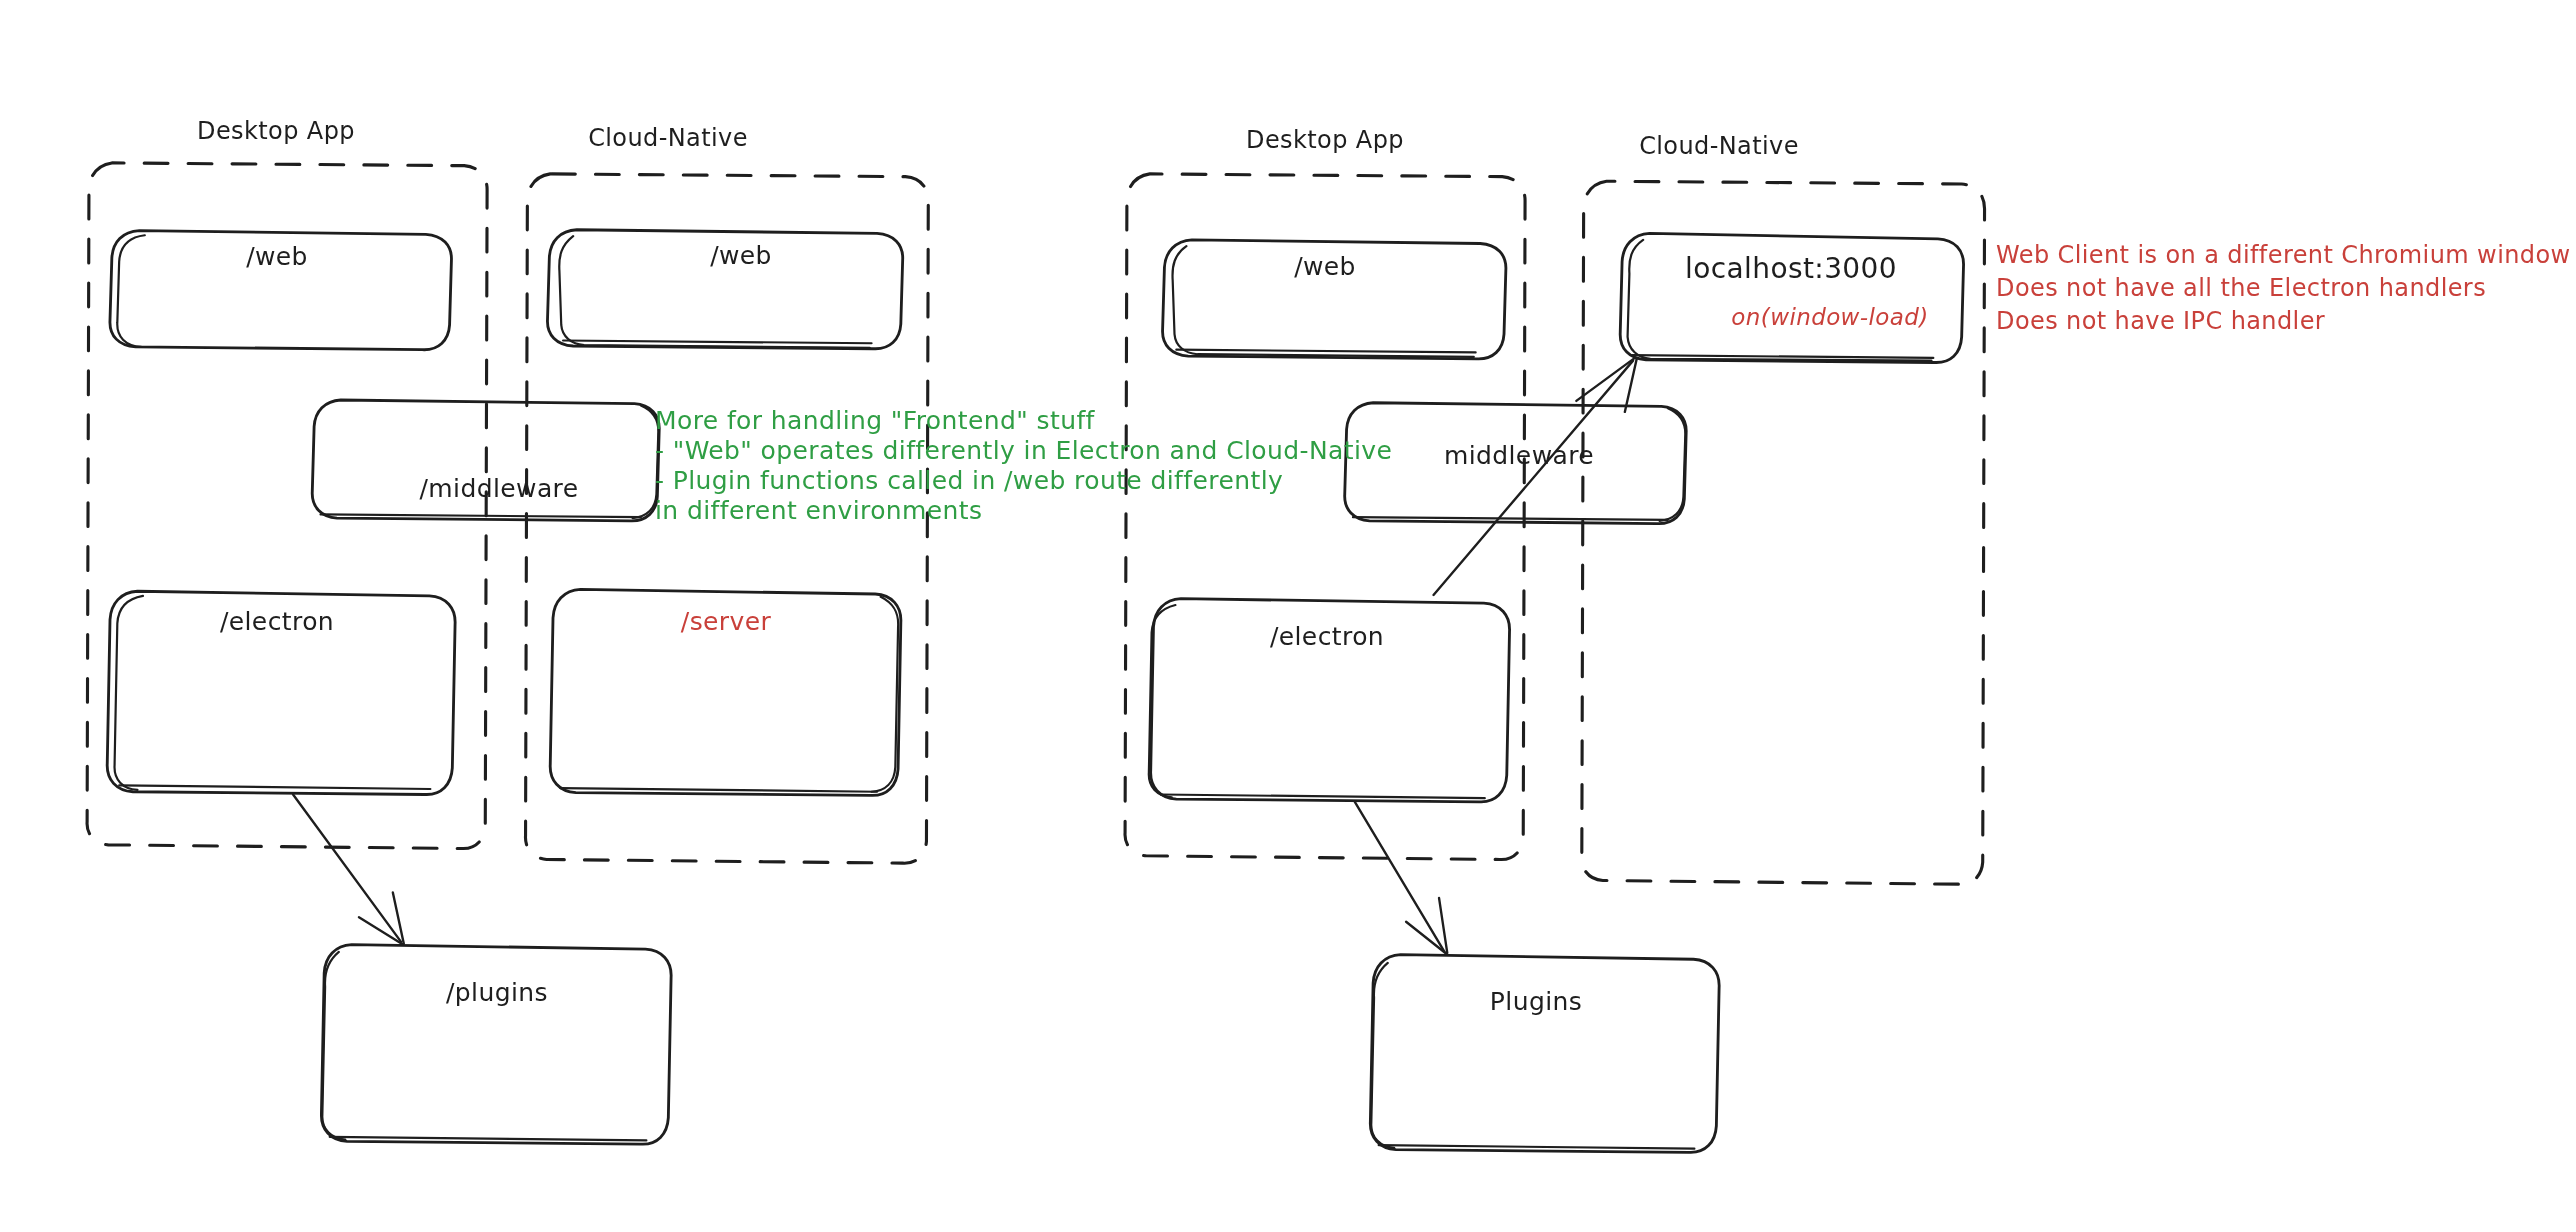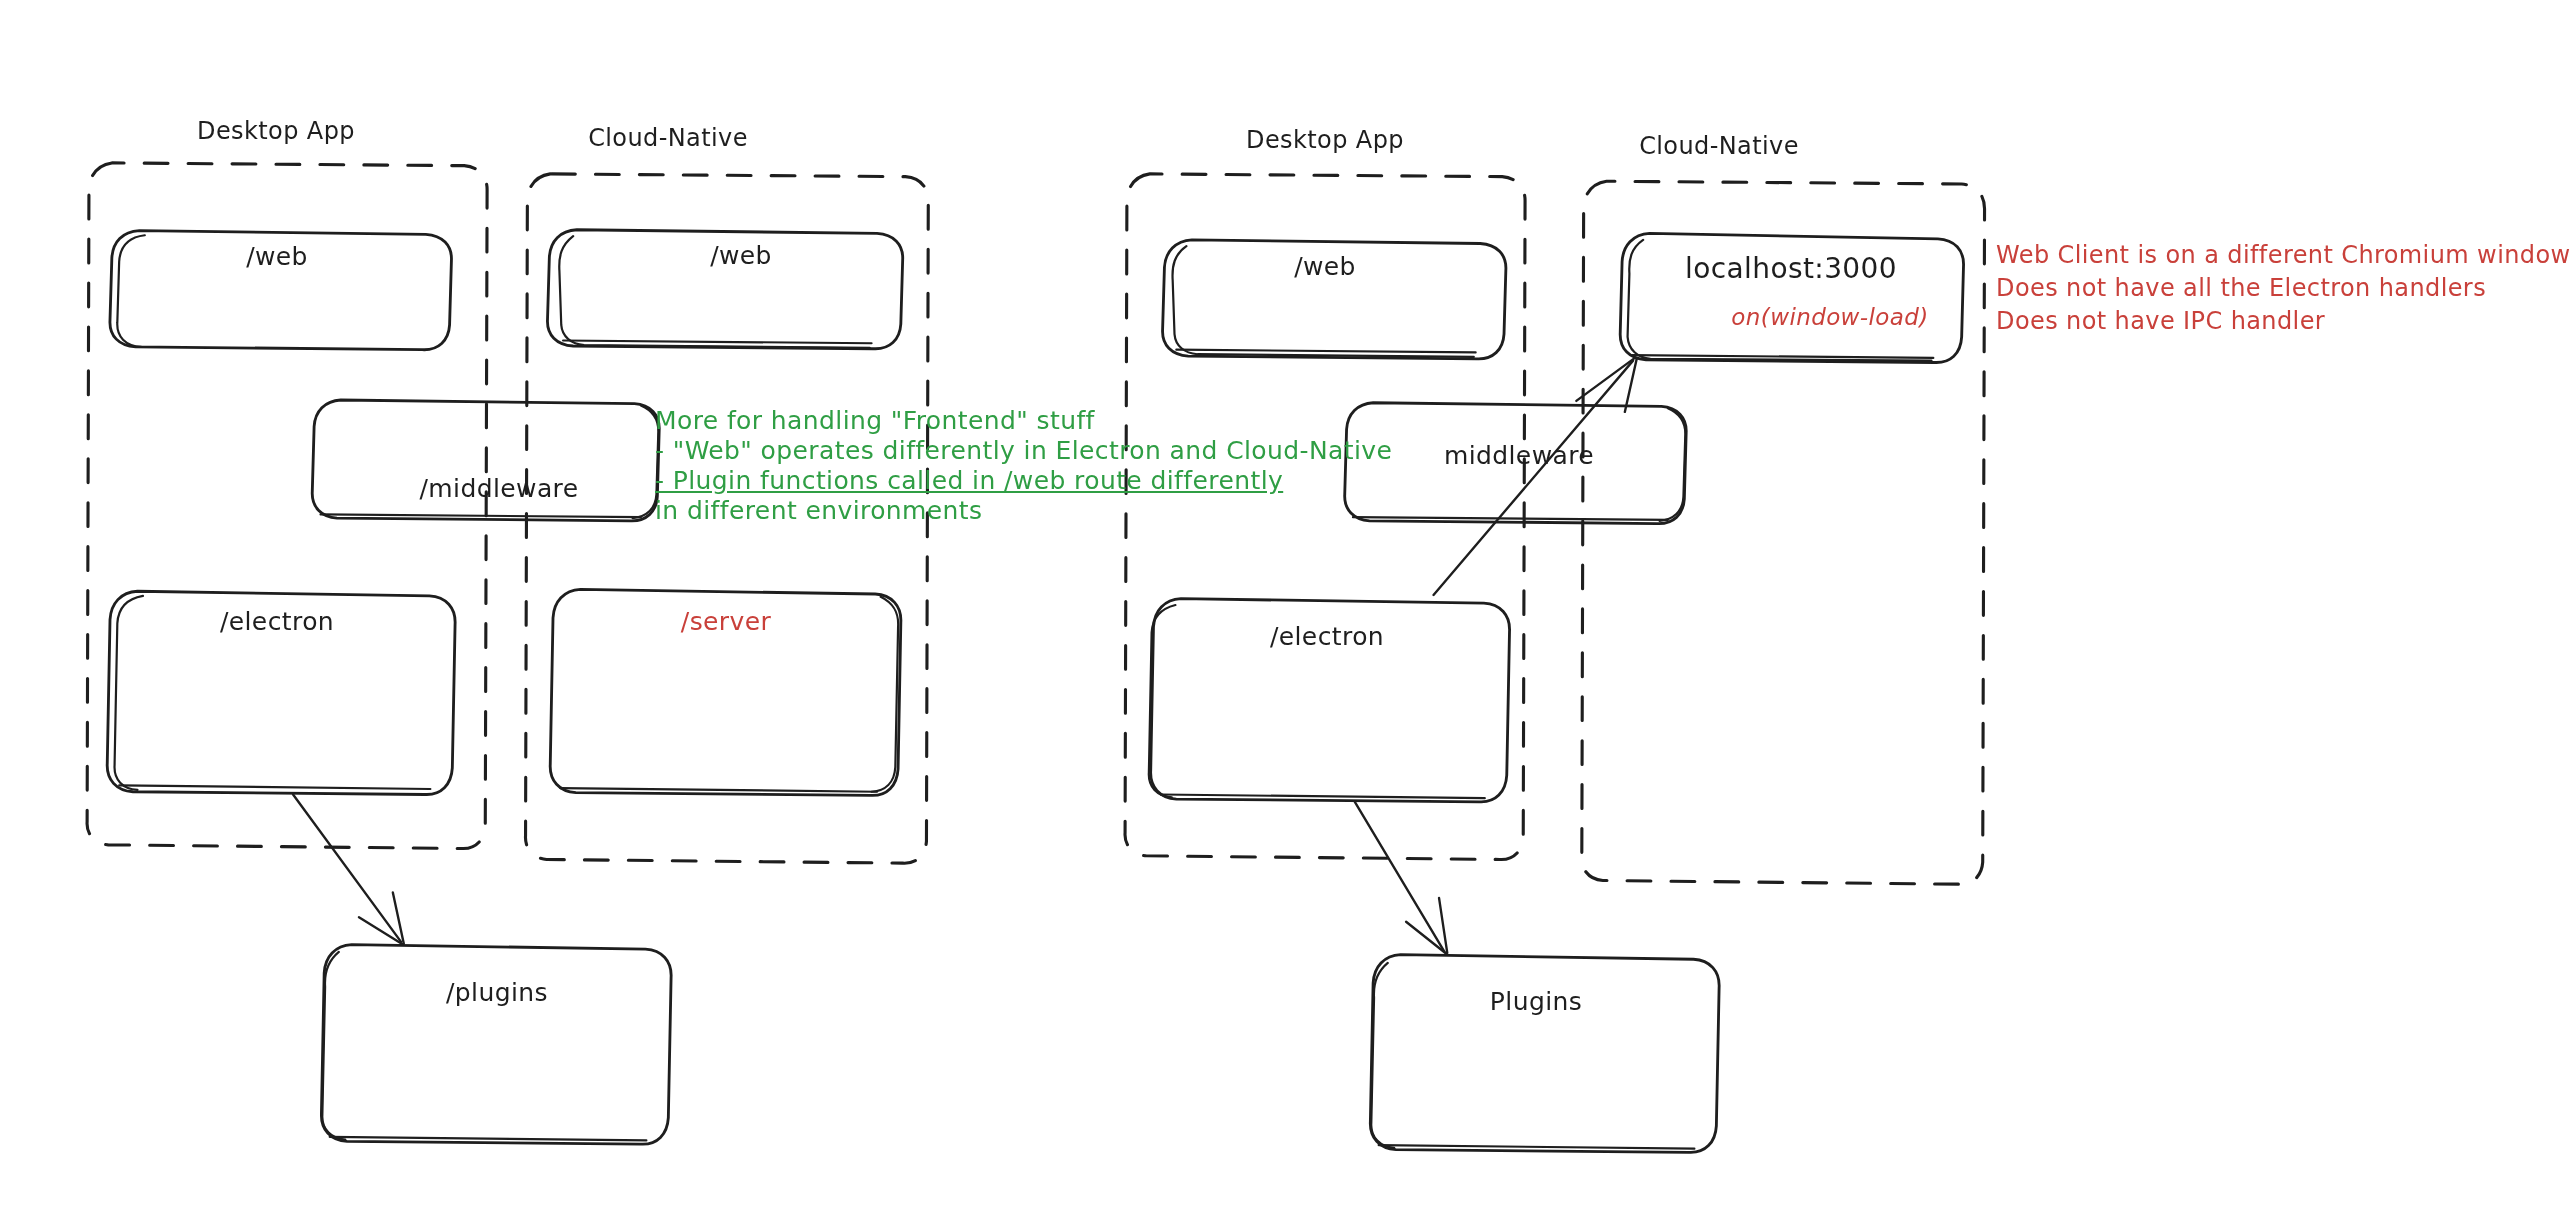--- a/index.html
+++ b/index.html
@@ -323,21 +323,21 @@
   <div class="txt node-label center" style="left:499px; top:427px;margin-top:47px;">/middleware</div>
 
   <div class="txt node-label center" style="left:277px; top:607px;">/electron</div>
 
   <div class="txt label-red center" style="left:726px; top:607px;">/server</div>
 
   <div class="txt node-label center" style="left:497px; top:978px;">/plugins</div>
 
   <div class="txt note-green" style="left:655px; top:406px;">More for handling "Frontend" stuff</div>
   <div class="txt note-green" style="left:655px; top:436px;">- "Web" operates differently in Electron and Cloud-Native</div>
-  <div class="txt note-green" style="left:655px; top:466px;text-decoration:underline;">- Plugin functions called in /web route differently</div>
+  <div class="txt note-green" style="left:655px; top:466px;">- Plugin functions called in /web route differently</div>
   <div class="txt note-green" style="left:655px; top:496px;">in different environments</div>
 
   <div class="txt group-title center" style="left:1325px; top:126px;">Desktop App</div>
 
   <div class="txt group-title center" style="left:1719px; top:132px;">Cloud-Native</div>
 
   <div class="txt node-label center" style="left:1325px; top:252px;">/web</div>
 
   <div class="txt node-label-lg center" style="left:1791px; top:252px;">localhost:3000</div>
 

